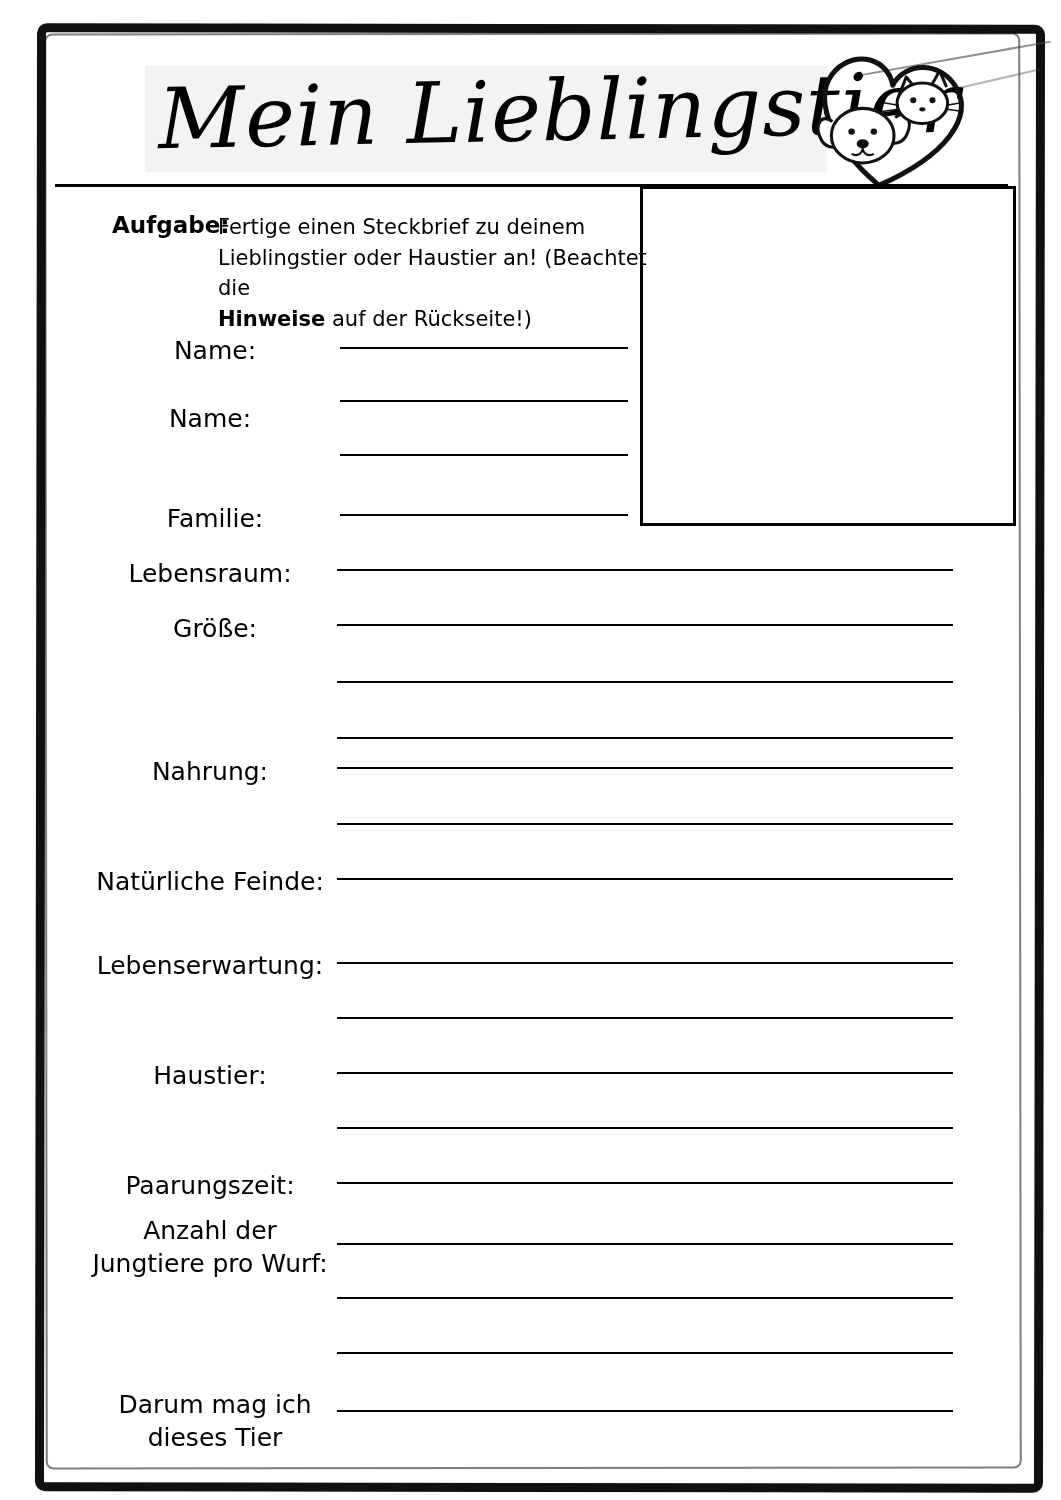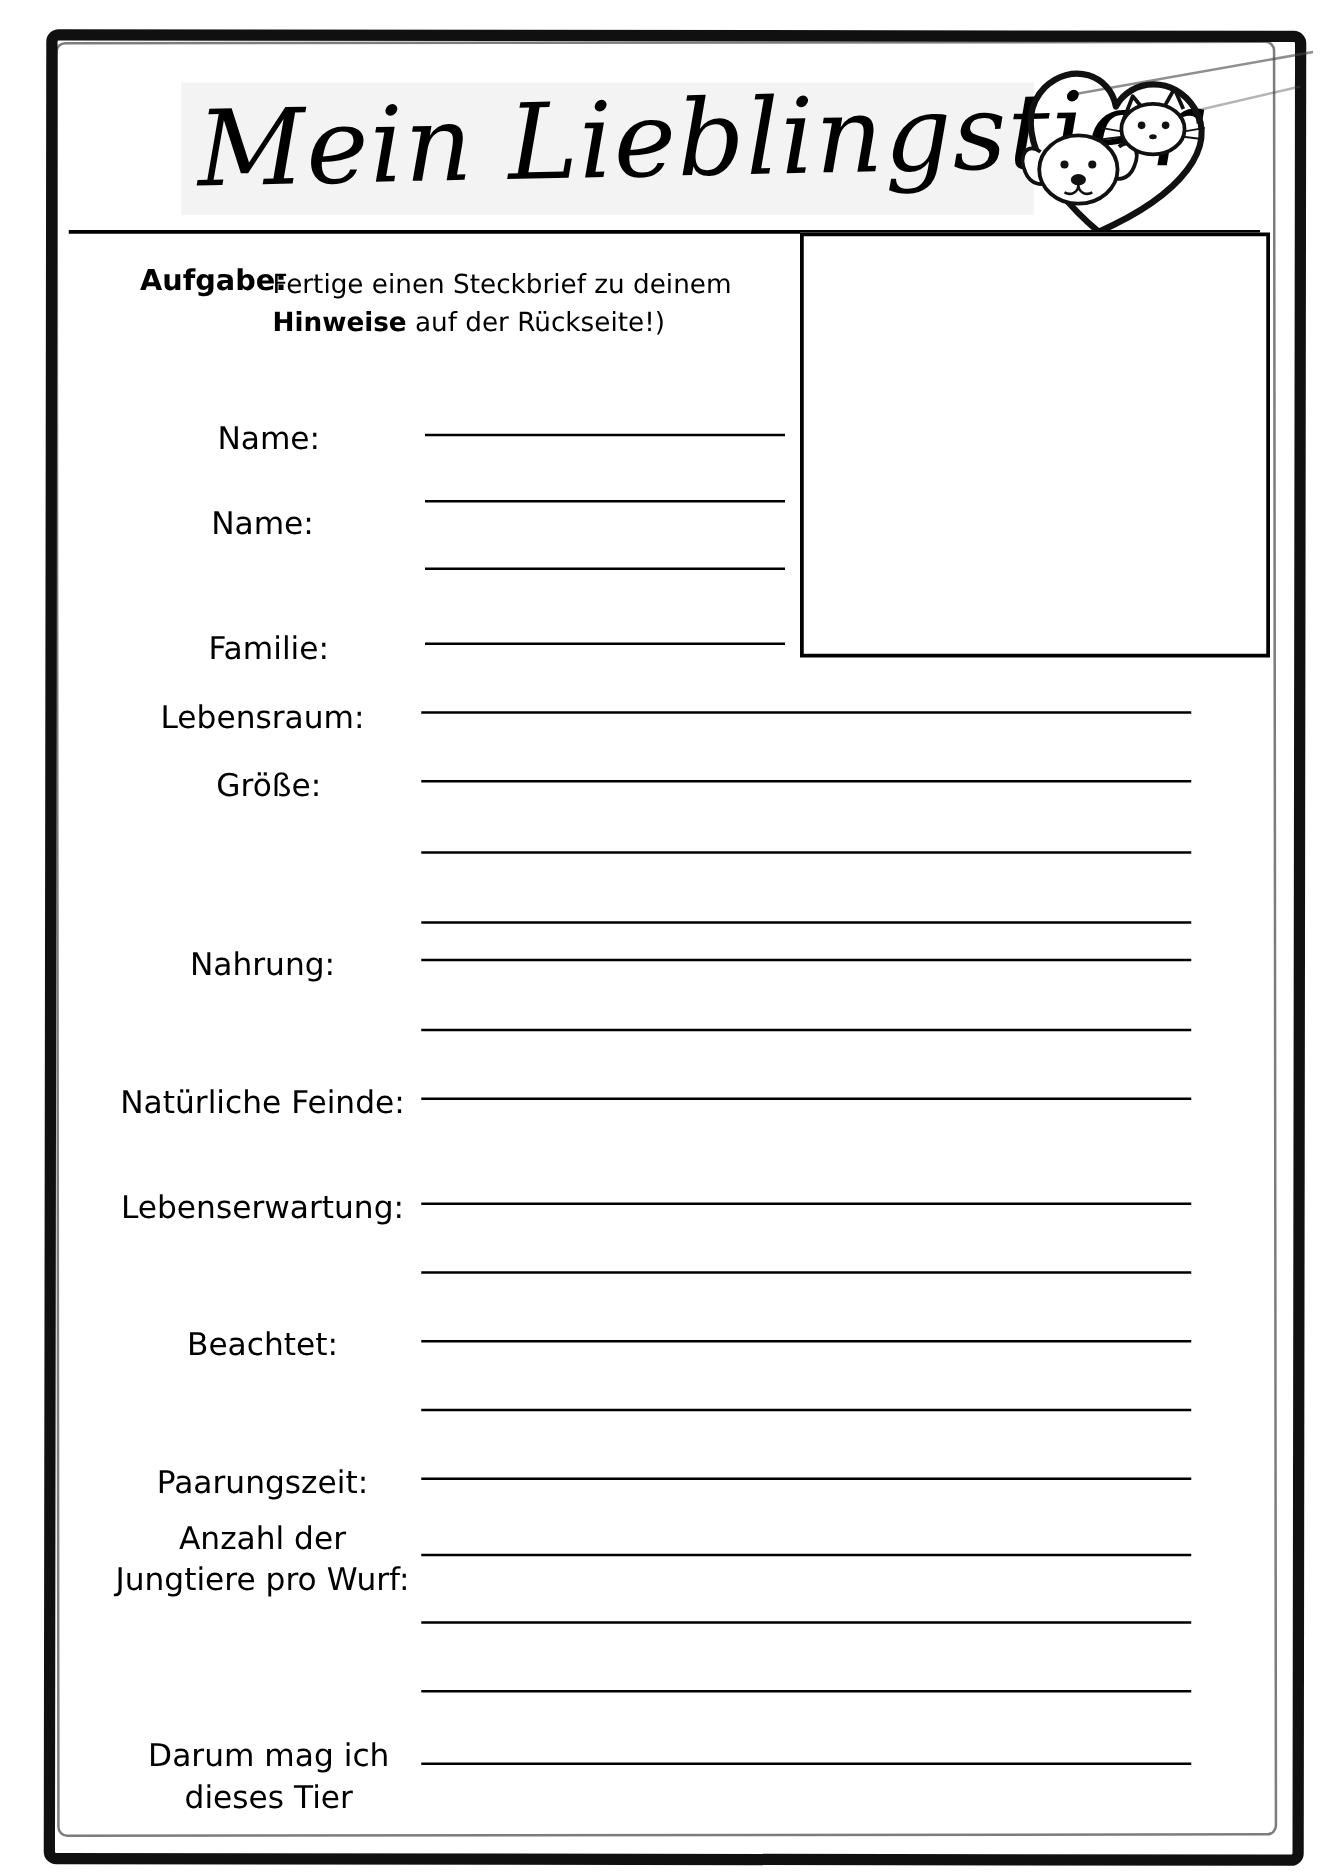--- a/index.html
+++ b/index.html
@@ -92,20 +92,21 @@
     </svg>
   </div>
 
   <div class="header-rule"></div>
 
   <div class="pic-box"></div>
 
   <div class="task-label">Aufgabe:</div>
   <div class="task-text">
     <div>Fertige einen Steckbrief zu deinem</div>
+    <div>Lieblingstier oder Haustier an! (Beachtet die</div>
     <div><span class="bold">Hinweise</span><span> auf der Rückseite!)</span></div>
   </div>
 
   <div class="lbl" style="left:110px;top:334px;width:210px">
     <div>Name:</div>
   </div>
 
   <div class="lbl" style="left:85px;top:402px;width:250px">
     <div>Name:</div>
   </div>
@@ -129,21 +130,21 @@
 
   <div class="lbl" style="left:85px;top:865px;width:250px">
     <div>Natürliche Feinde:</div>
   </div>
 
   <div class="lbl" style="left:85px;top:949px;width:250px">
     <div>Lebenserwartung:</div>
   </div>
 
   <div class="lbl" style="left:105px;top:1059px;width:210px">
-    <div>Beachtet:</div>
+    <div>Haustier:</div>
   </div>
 
   <div class="lbl" style="left:80px;top:1214px;width:260px">
     <div>Anzahl der</div>
     <div>Jungtiere pro Wurf:</div>
   </div>
 
   <div class="lbl" style="left:100px;top:1169px;width:220px">
     <div>Paarungszeit:</div>
   </div>

